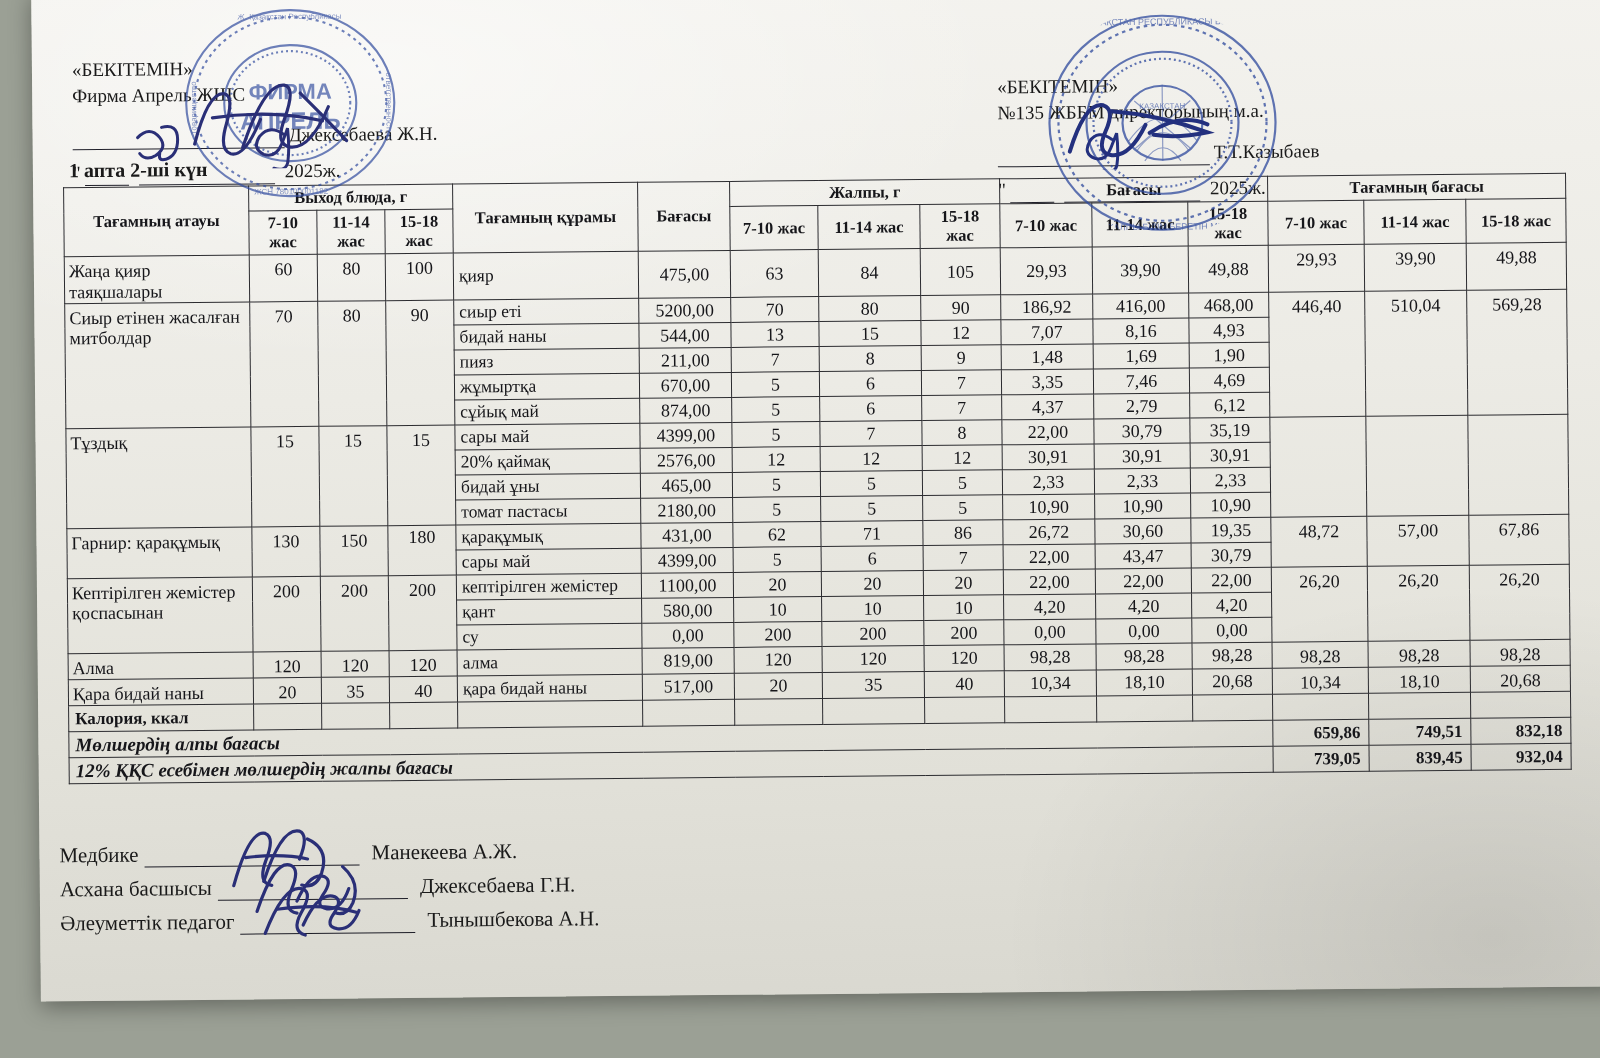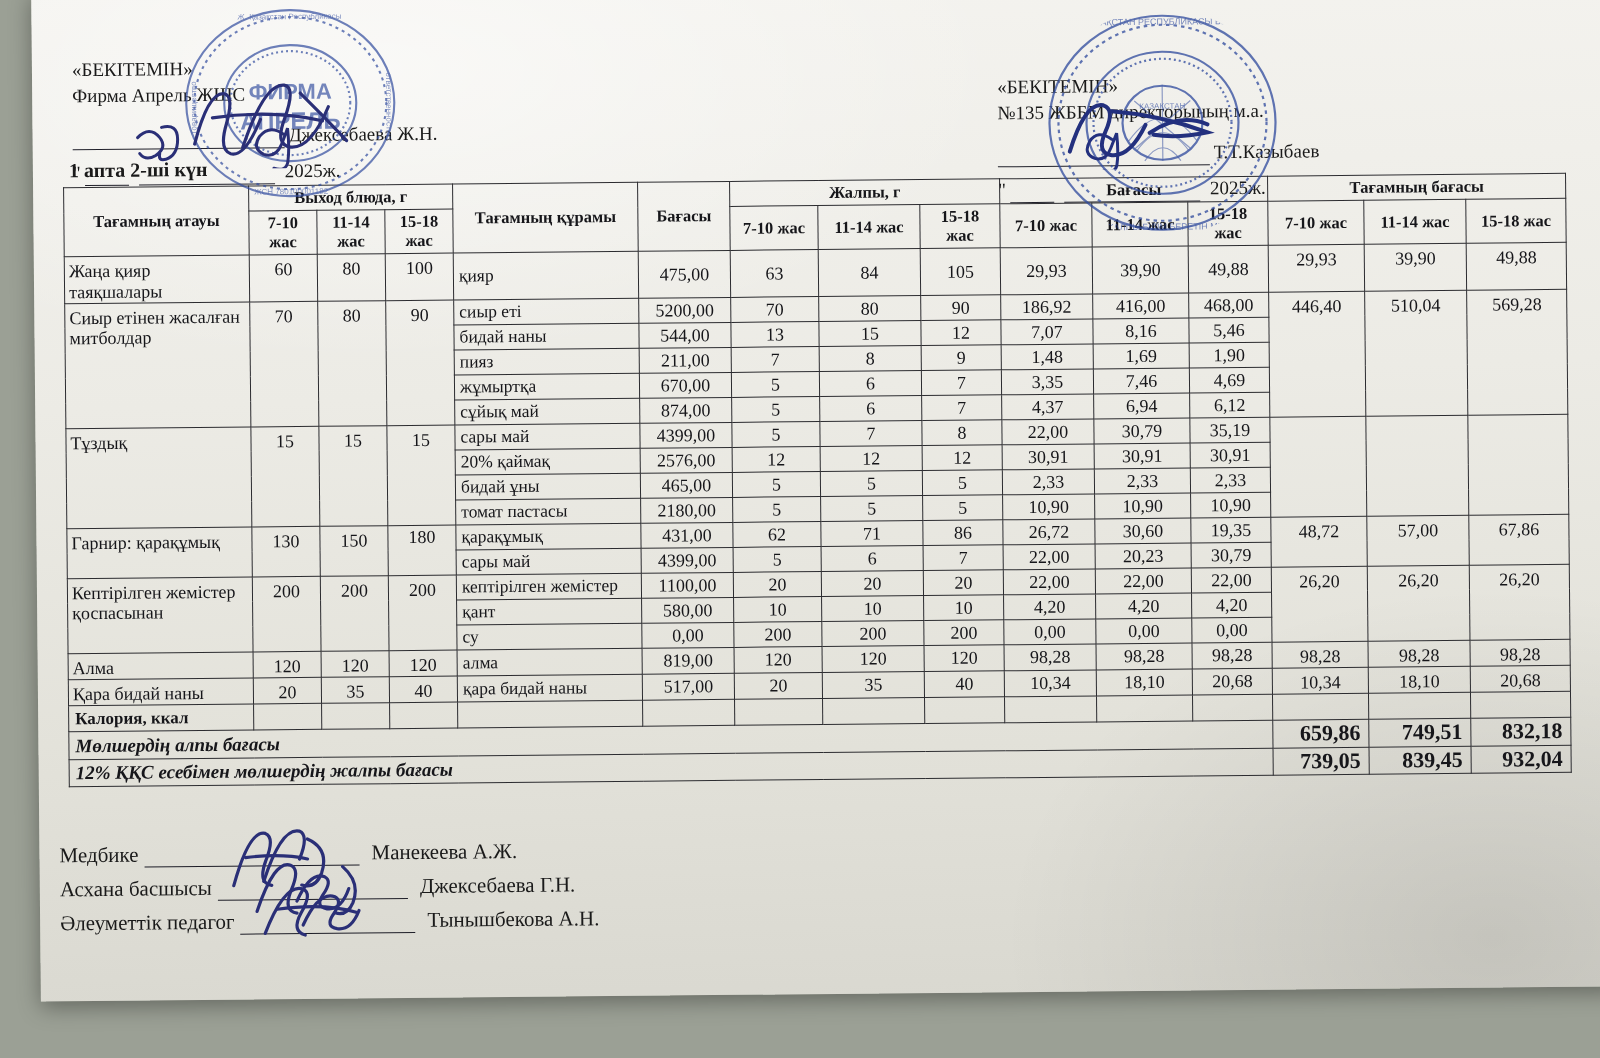--- a/index.html
+++ b/index.html
@@ -55,21 +55,21 @@
   th, td { border: 1.5px solid #2c2c30; padding: 1px 4px; text-align: center;
            vertical-align: middle; line-height: 1.12; font-weight: normal; }
   thead th { font-weight: bold; font-size: 16.5px; padding: 3px 2px; }
   td.lft, th.lft { text-align: left; padding-left: 6px; }
   td.name { text-align: left; padding-left: 4px; vertical-align: top; padding-top: 4px; font-size: 18px; }
   td.ing  { text-align: left; padding-left: 5px; font-size: 17.5px; }
   td.num  { font-size: 18px; }
   tr.dataline td { height: 25px; }
   .bold { font-weight: bold; }
   .ital { font-style: italic; font-weight: bold; font-size: 19px; }
-  .tot  { font-weight: bold; font-size: 22px; text-align: right; padding-right: 8px; }
+  .tot  { font-weight: bold; font-size: 17px; text-align: right; padding-right: 8px; }
   .kalrow td { height: 26px; }
 
   
   #foot { position: absolute; left: 20px; top: 852px; font-size: 21px; }
   #foot .frow { display: flex; align-items: flex-end; margin-bottom: 9px; white-space: nowrap; }
   #foot .fl { display:inline-block; border-bottom: 1.8px solid #1d1d27; height: 22px; }
   #foot .fname { margin-left: 12px; }
 
   
   .stamp { position: absolute; border-radius: 50%; pointer-events: none; }
@@ -208,21 +208,21 @@
               <td class="num" rowspan="5" style="vertical-align:top;padding-top:4px">569,28</td>
             </tr>
             <tr class="dataline">
               <td class="ing">бидай наны</td>
               <td class="num">544,00</td>
               <td class="num">13</td>
               <td class="num">15</td>
               <td class="num">12</td>
               <td class="num">7,07</td>
               <td class="num">8,16</td>
-              <td class="num">5,46</td>
+              <td class="num">4,93</td>
             </tr>
             <tr class="dataline">
               <td class="ing">пияз</td>
               <td class="num">211,00</td>
               <td class="num">7</td>
               <td class="num">8</td>
               <td class="num">9</td>
               <td class="num">1,48</td>
               <td class="num">1,69</td>
               <td class="num">1,90</td>
@@ -237,21 +237,21 @@
               <td class="num">7,46</td>
               <td class="num">4,69</td>
             </tr>
             <tr class="dataline">
               <td class="ing">сұйық май</td>
               <td class="num">874,00</td>
               <td class="num">5</td>
               <td class="num">6</td>
               <td class="num">7</td>
               <td class="num">4,37</td>
-              <td class="num">6,94</td>
+              <td class="num">2,79</td>
               <td class="num">6,12</td>
             </tr>
             <tr class="dataline">
               <td class="name" rowspan="4">Тұздық</td>
               <td class="num" rowspan="4" style="vertical-align:top;padding-top:4px">15</td>
               <td class="num" rowspan="4" style="vertical-align:top;padding-top:4px">15</td>
               <td class="num" rowspan="4" style="vertical-align:top;padding-top:4px">15</td>
               <td class="ing">сары май</td>
               <td class="num">4399,00</td>
               <td class="num">5</td>
@@ -311,21 +311,21 @@
               <td class="num" rowspan="2" style="vertical-align:top;padding-top:4px">57,00</td>
               <td class="num" rowspan="2" style="vertical-align:top;padding-top:4px">67,86</td>
             </tr>
             <tr class="dataline">
               <td class="ing">сары май</td>
               <td class="num">4399,00</td>
               <td class="num">5</td>
               <td class="num">6</td>
               <td class="num">7</td>
               <td class="num">22,00</td>
-              <td class="num">20,23</td>
+              <td class="num">43,47</td>
               <td class="num">30,79</td>
             </tr>
             <tr class="dataline">
               <td class="name" rowspan="3">Кептірілген жемістер қоспасынан</td>
               <td class="num" rowspan="3" style="vertical-align:top;padding-top:4px">200</td>
               <td class="num" rowspan="3" style="vertical-align:top;padding-top:4px">200</td>
               <td class="num" rowspan="3" style="vertical-align:top;padding-top:4px">200</td>
               <td class="ing">кептірілген жемістер</td>
               <td class="num">1100,00</td>
               <td class="num">20</td>

